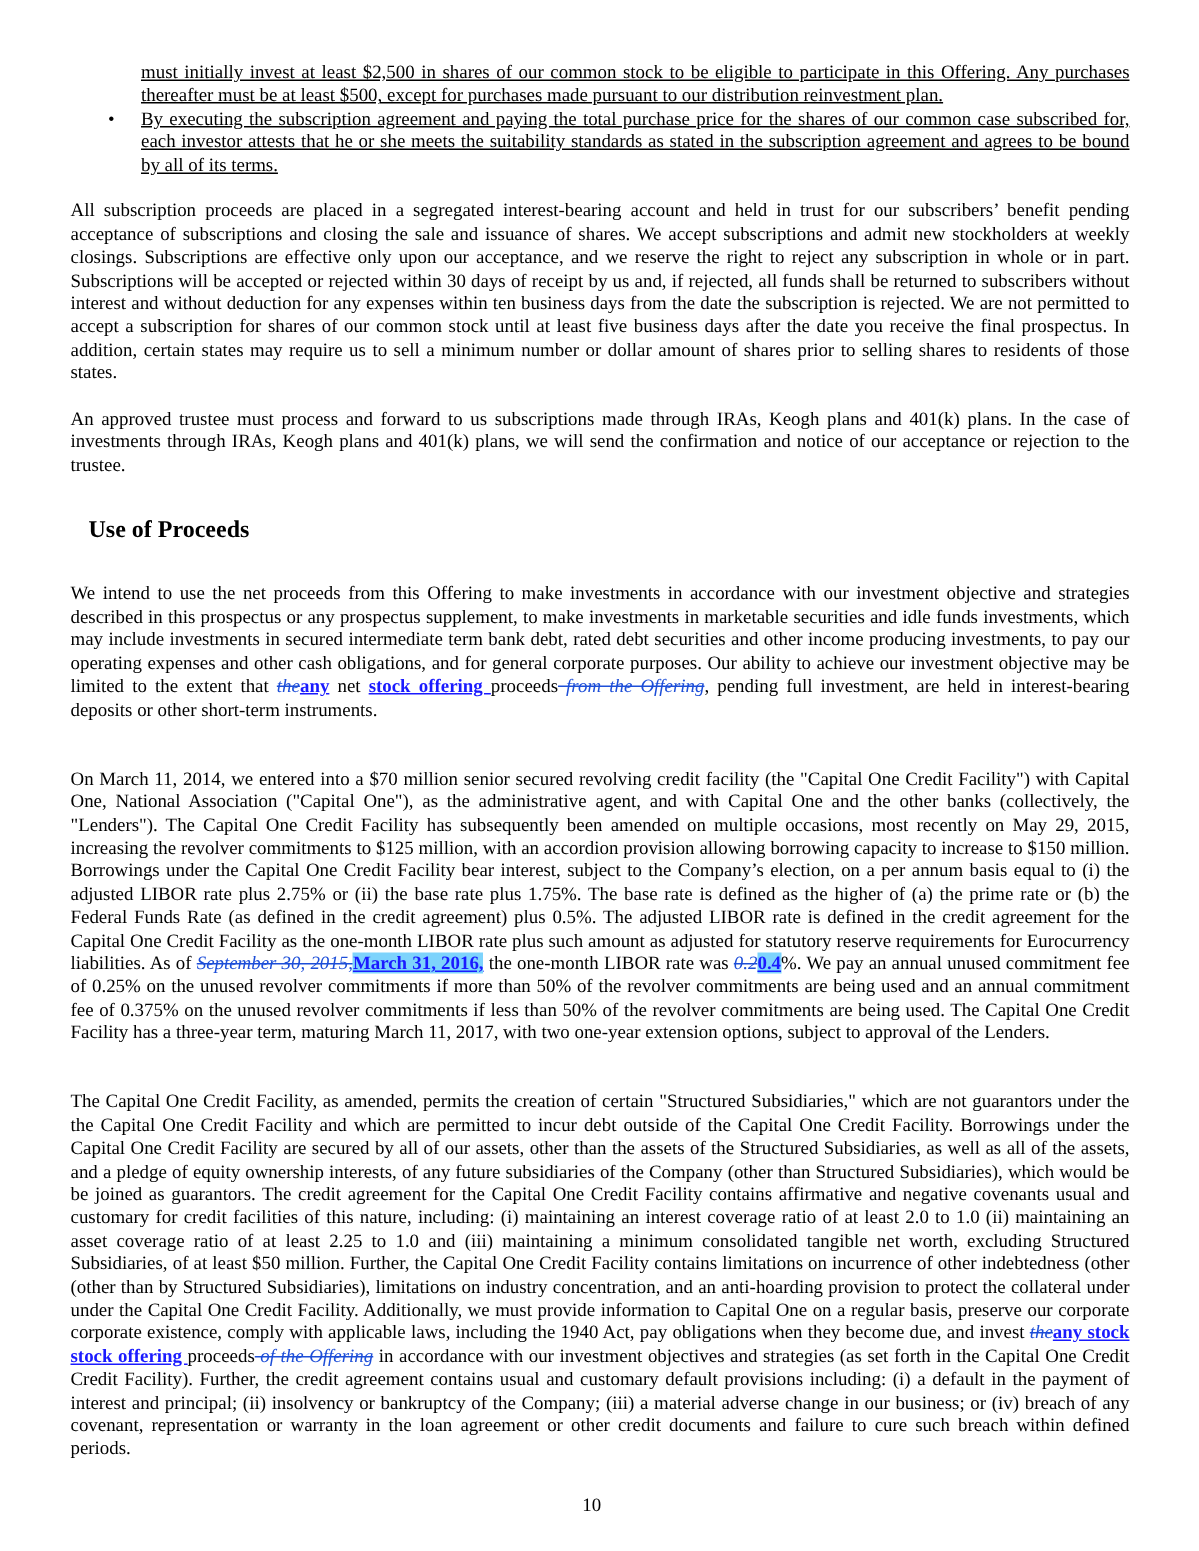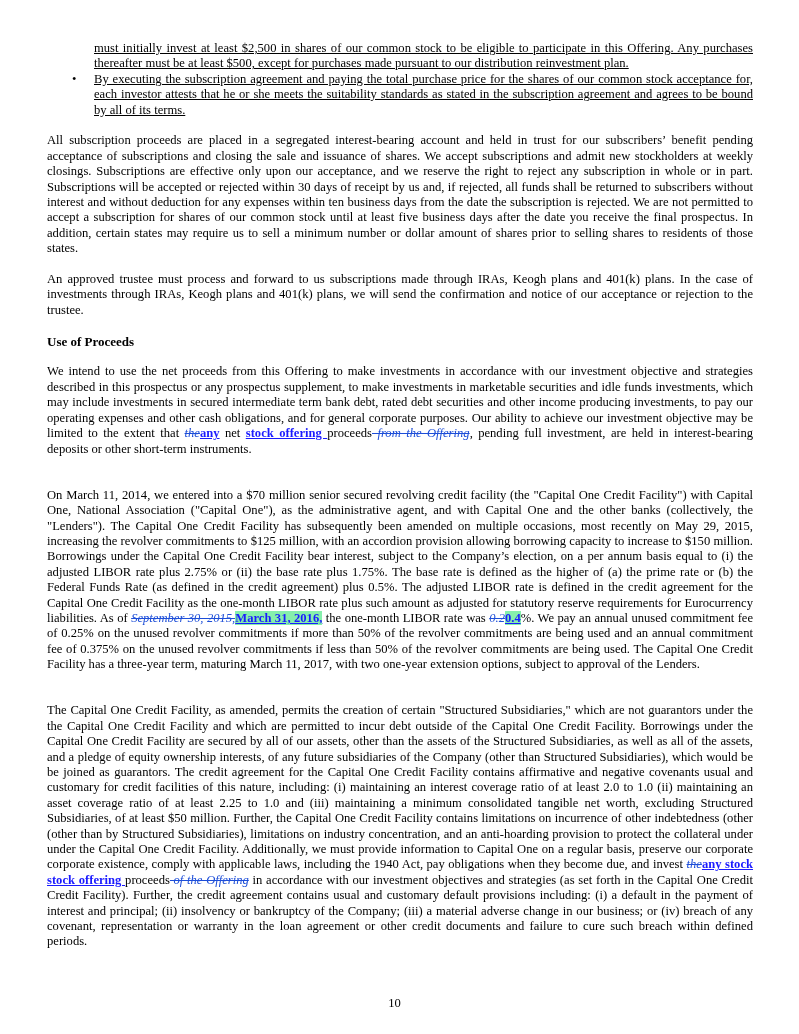--- a/index.html
+++ b/index.html
@@ -32,37 +32,37 @@
       position: relative;
     }
     .bullet-mark {
       position: absolute;
       left: -22px;
       top: 0;
     }
     .gap { height: 15.4px; }
     .gap2 { height: 30.8px; }
     h3 {
-      margin: 0;
-      font-size: 13px;
+      margin: 12px;
+      font-size: 16px;
       font-weight: bold;
       line-height: 15.4px;
     }
     .del {
       color: #1d4ed8;
       text-decoration: line-through;
       font-style: italic;
     }
     .ins {
       color: #1a1aff;
       text-decoration: underline;
       font-weight: bold;
     }
     .ins.hl {
-      background: #86efac;
+      background: #7dd3fc;
     }
     .page-number {
       position: absolute;
       left: 0;
       width: 789px;
       top: 996px;
       text-align: center;
       font-size: 12.6px;
     }
   </style>
@@ -70,21 +70,21 @@
 <body>
 
 <div class="page">
 
   <div class="bullet-block">
     <div class="bullet-row">
       <span>must initially invest at least $2,500 in shares of our common stock to be eligible to participate in this Offering. Any purchases thereafter must be at least $500, except for purchases made pursuant to our distribution reinvestment plan.</span>
     </div>
     <div class="bullet-row">
       <span class="bullet-mark">•</span>
-      <span>By executing the subscription agreement and paying the total purchase price for the shares of our common stock acceptance for, each investor attests that he or she meets the suitability standards as stated in the subscription agreement and agrees to be bound by all of its terms.</span>
+      <span>By executing the subscription agreement and paying the total purchase price for the shares of our common case subscribed for, each investor attests that he or she meets the suitability standards as stated in the subscription agreement and agrees to be bound by all of its terms.</span>
     </div>
   </div>
 
   <div class="gap"></div>
 
   <p>All subscription proceeds are placed in a segregated interest-bearing account and held in trust for our subscribers’ benefit pending acceptance of subscriptions and closing the sale and issuance of shares. We accept subscriptions and admit new stockholders at weekly closings. Subscriptions are effective only upon our acceptance, and we reserve the right to reject any subscription in whole or in part. Subscriptions will be accepted or rejected within 30 days of receipt by us and, if rejected, all funds shall be returned to subscribers without interest and without deduction for any expenses within ten business days from the date the subscription is rejected. We are not permitted to accept a subscription for shares of our common stock until at least five business days after the date you receive the final prospectus. In addition, certain states may require us to sell a minimum number or dollar amount of shares prior to selling shares to residents of those states.</p>
 
   <div class="gap"></div>
 
   <p>An approved trustee must process and forward to us subscriptions made through IRAs, Keogh plans and 401(k) plans. In the case of investments through IRAs, Keogh plans and 401(k) plans, we will send the confirmation and notice of our acceptance or rejection to the trustee.</p>

